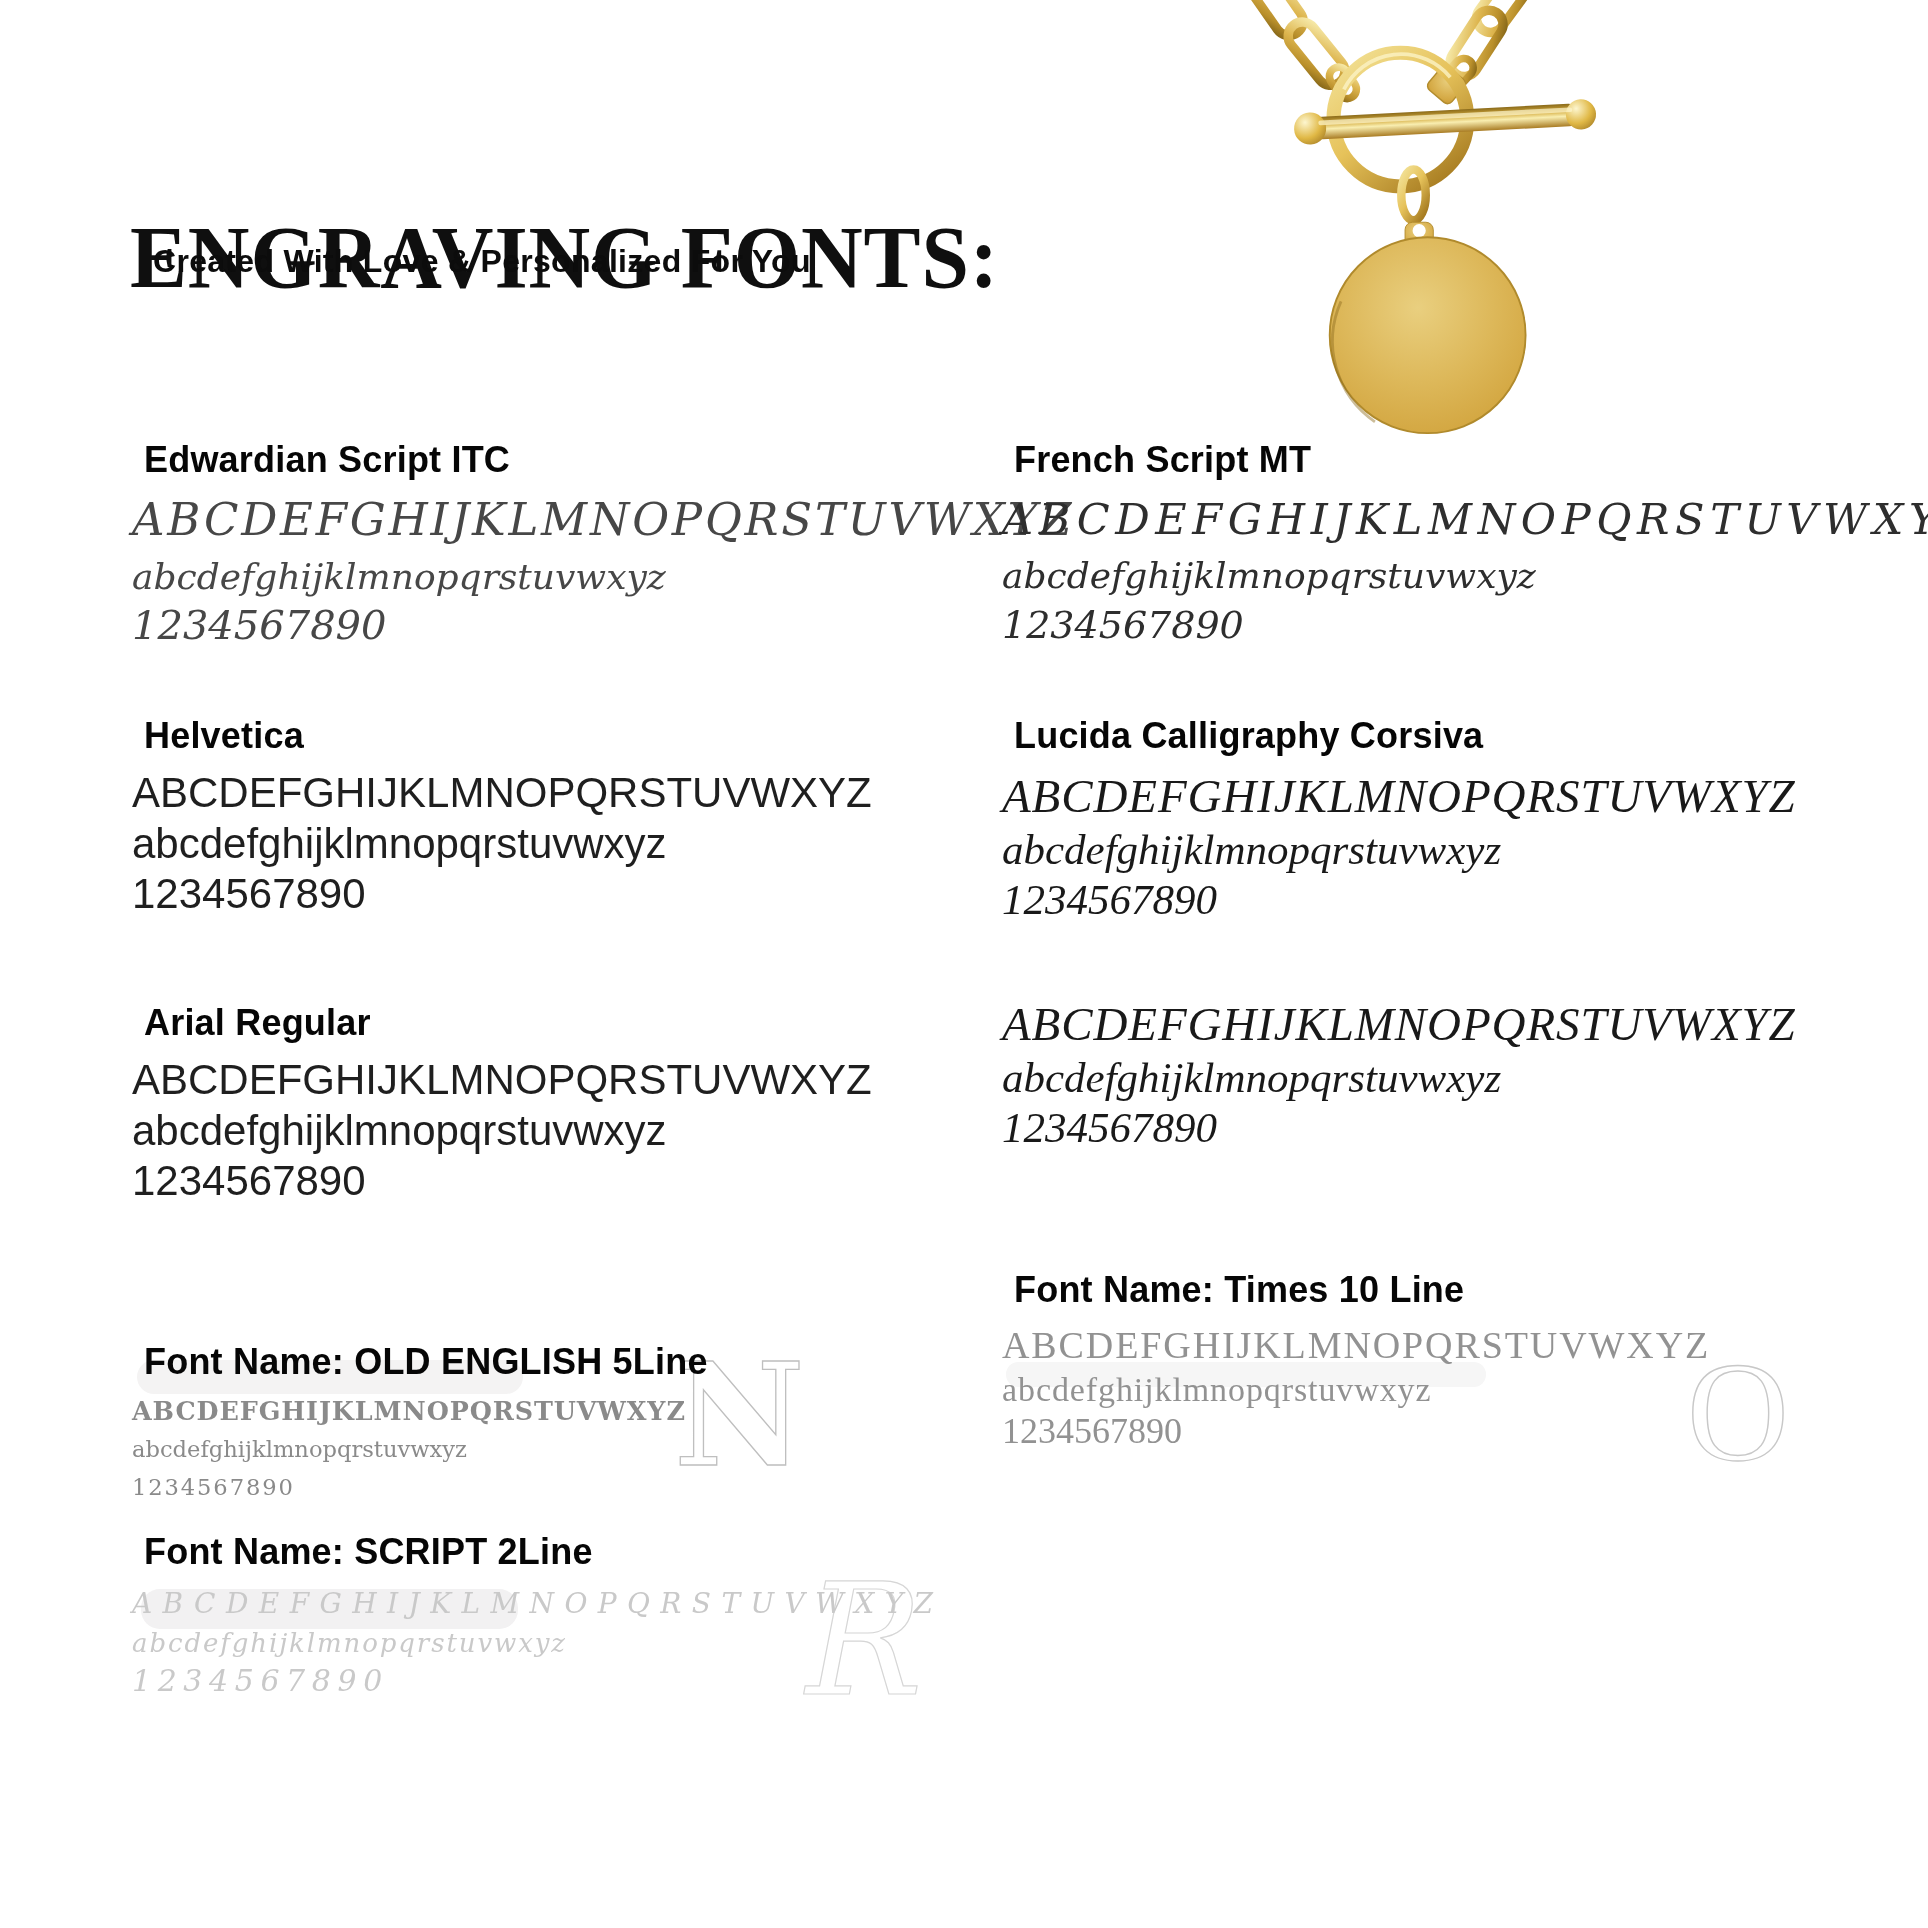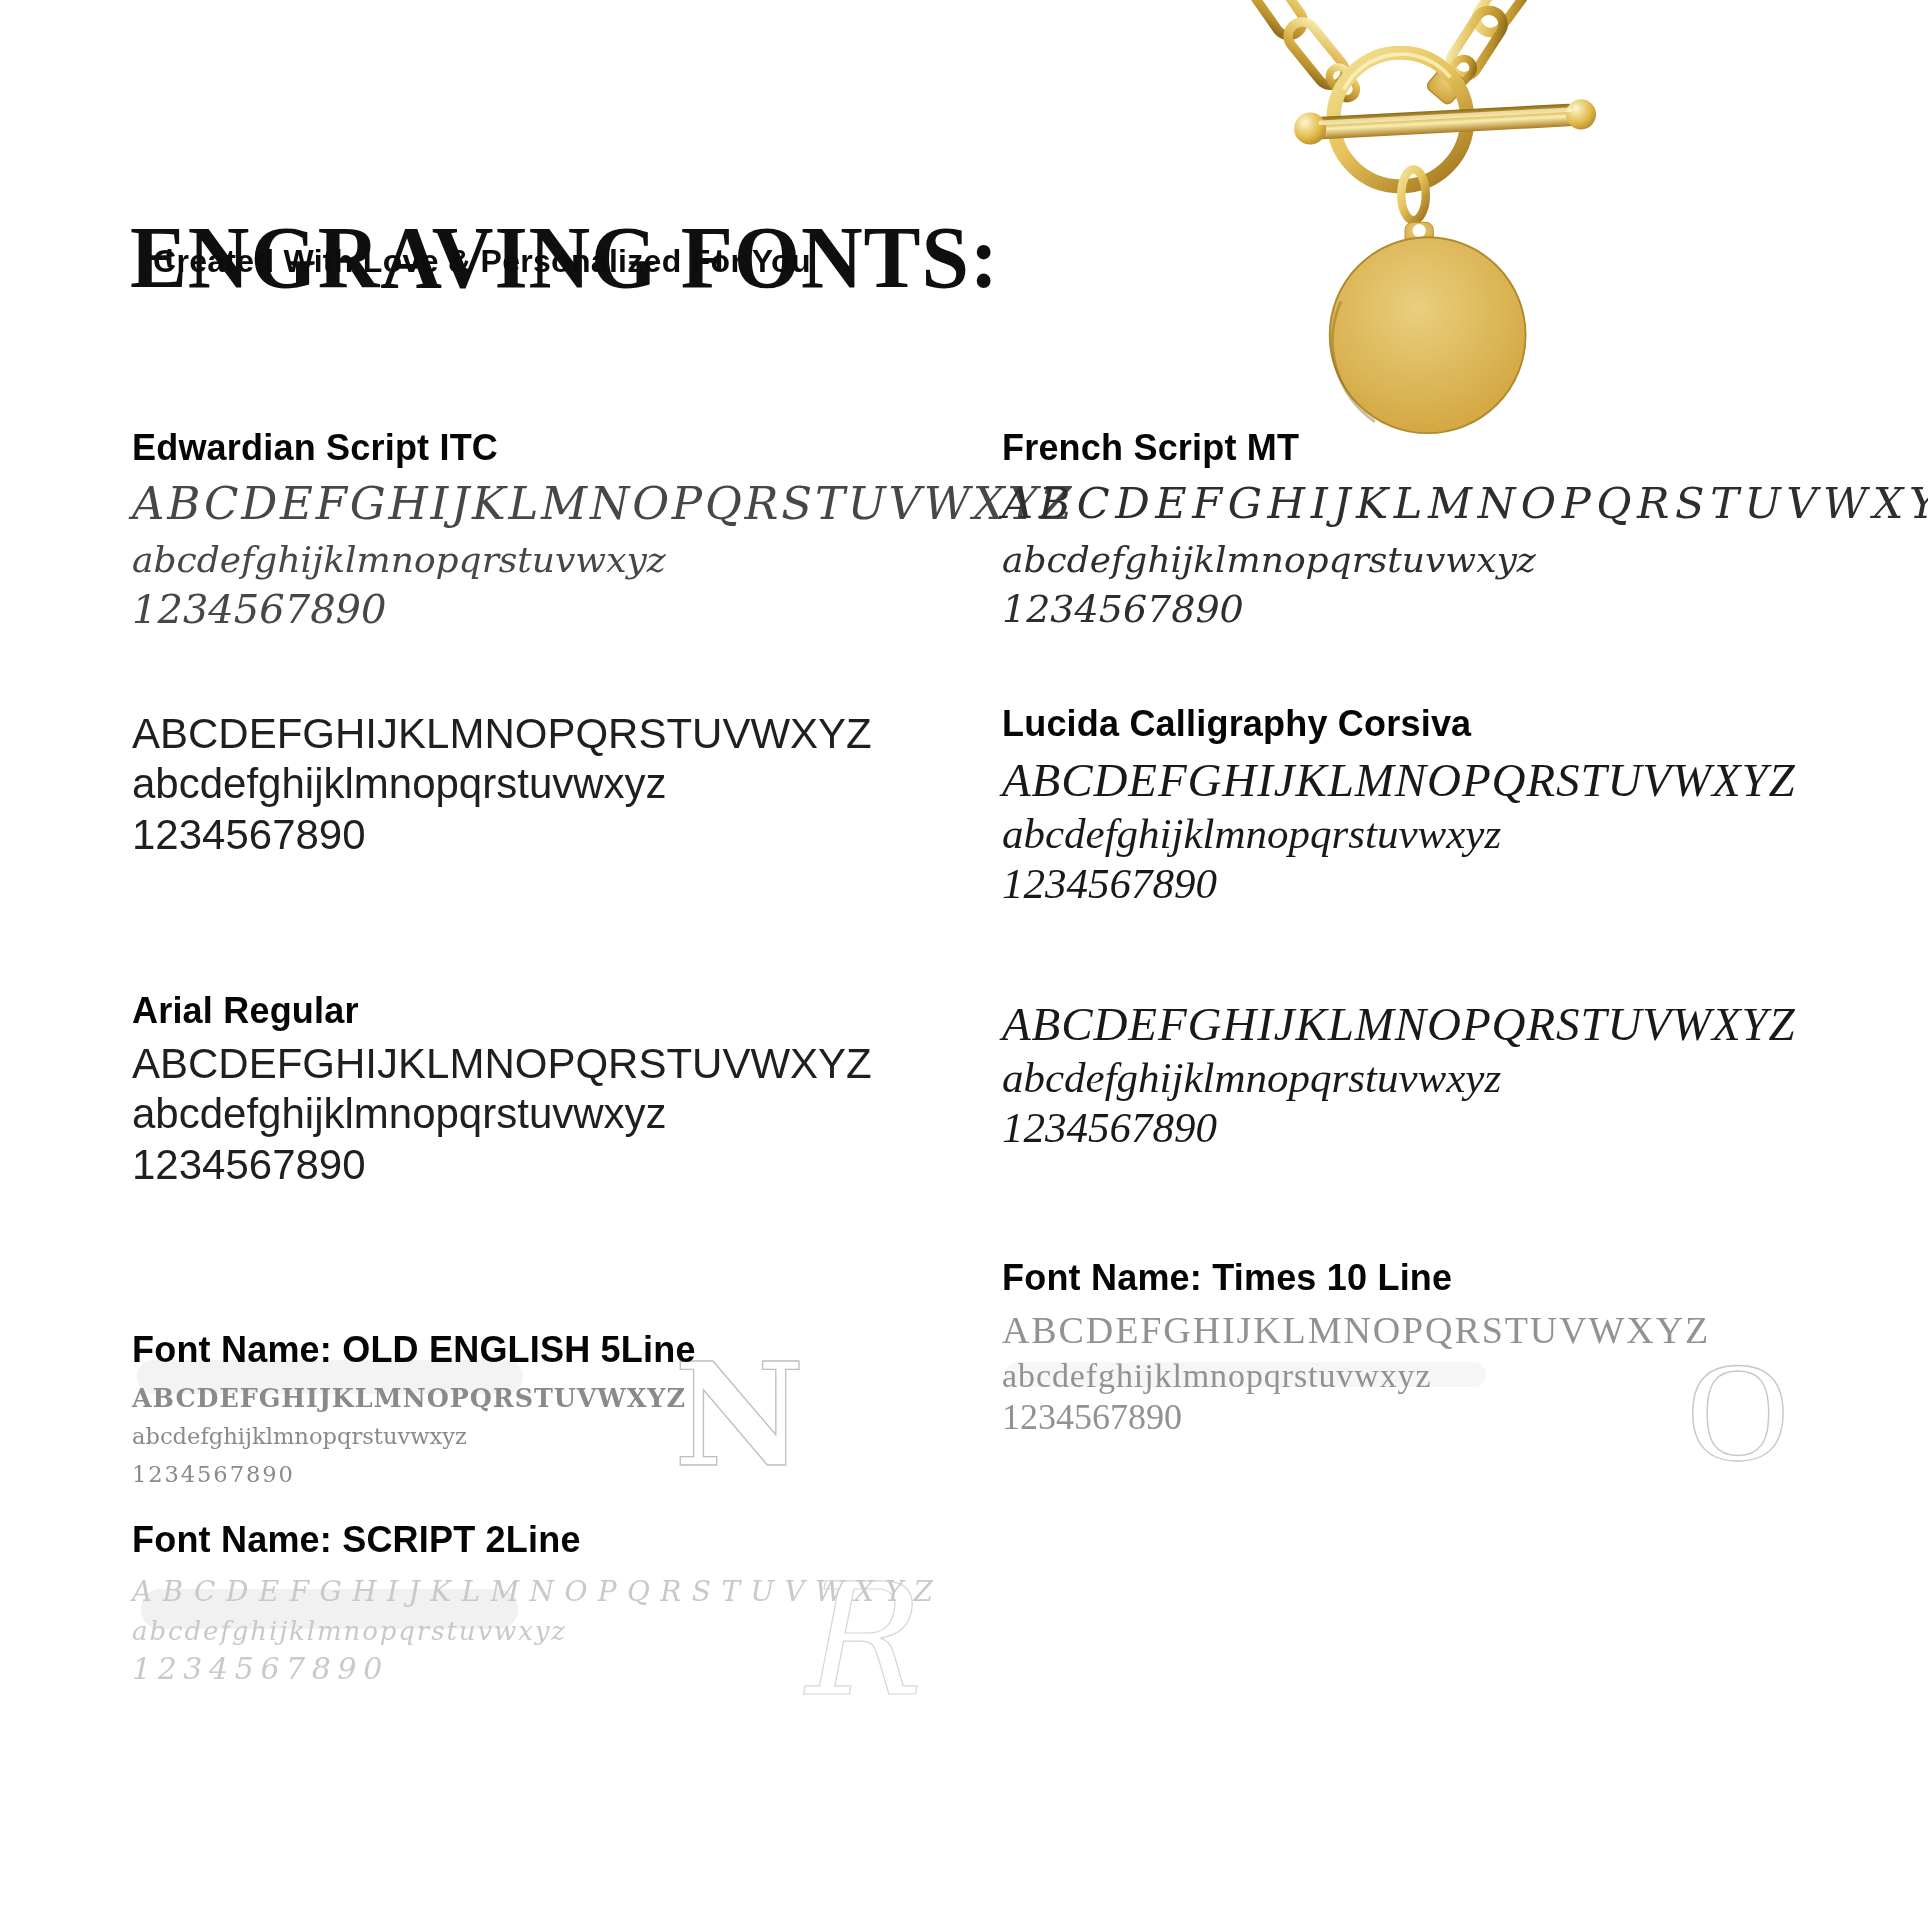--- a/index.html
+++ b/index.html
@@ -13,21 +13,21 @@
     font-family:"Liberation Serif",serif;font-weight:600;font-size:89px;line-height:1;
     color:#0f0f0f;letter-spacing:0.9px;transform:scaleX(.96);transform-origin:left top;white-space:nowrap;
   }
   .subtitle{
     position:absolute;left:153px;top:243px;
     font-size:32px;font-weight:700;color:#0c0c0c;letter-spacing:0.3px;white-space:nowrap;
   }
   
   .font-section{position:absolute;white-space:nowrap;}
   .section-heading{
-    margin:0;font-size:36px;line-height:43px;font-weight:700;color:#060606;letter-spacing:0.2px;
+    margin:12px;font-size:36px;line-height:43px;font-weight:700;color:#060606;letter-spacing:0.2px;
     font-family:"Liberation Sans",sans-serif;
   }
   .sample{margin-top:7.5px;}
   .line{white-space:nowrap;}
 
   .pos-0{left:132px;top:426px;}
   .pos-1{left:1002px;top:426px;}
   .pos-2{left:132px;top:702px;}
   .pos-3{left:1002px;top:702px;}
   .pos-4{left:132px;top:989px;}
@@ -184,20 +184,21 @@
   <section class="font-section pos-1">
     <h3 class="section-heading">French Script MT</h3>
     <div class="sample script-french">
       <div class="line caps">ABCDEFGHIJKLMNOPQRSTUVWXYZ</div>
       <div class="line lower">abcdefghijklmnopqrstuvwxyz</div>
       <div class="line digits">1234567890</div>
     </div>
   </section>
 
   <section class="font-section pos-2">
+    <h3 class="section-heading">Helvetica</h3>
     <div class="sample sans">
       <div class="line caps">ABCDEFGHIJKLMNOPQRSTUVWXYZ</div>
       <div class="line lower">abcdefghijklmnopqrstuvwxyz</div>
       <div class="line digits">1234567890</div>
     </div>
   </section>
 
   <section class="font-section pos-3">
     <h3 class="section-heading">Lucida Calligraphy Corsiva</h3>
     <div class="sample italic-calligraphy">

